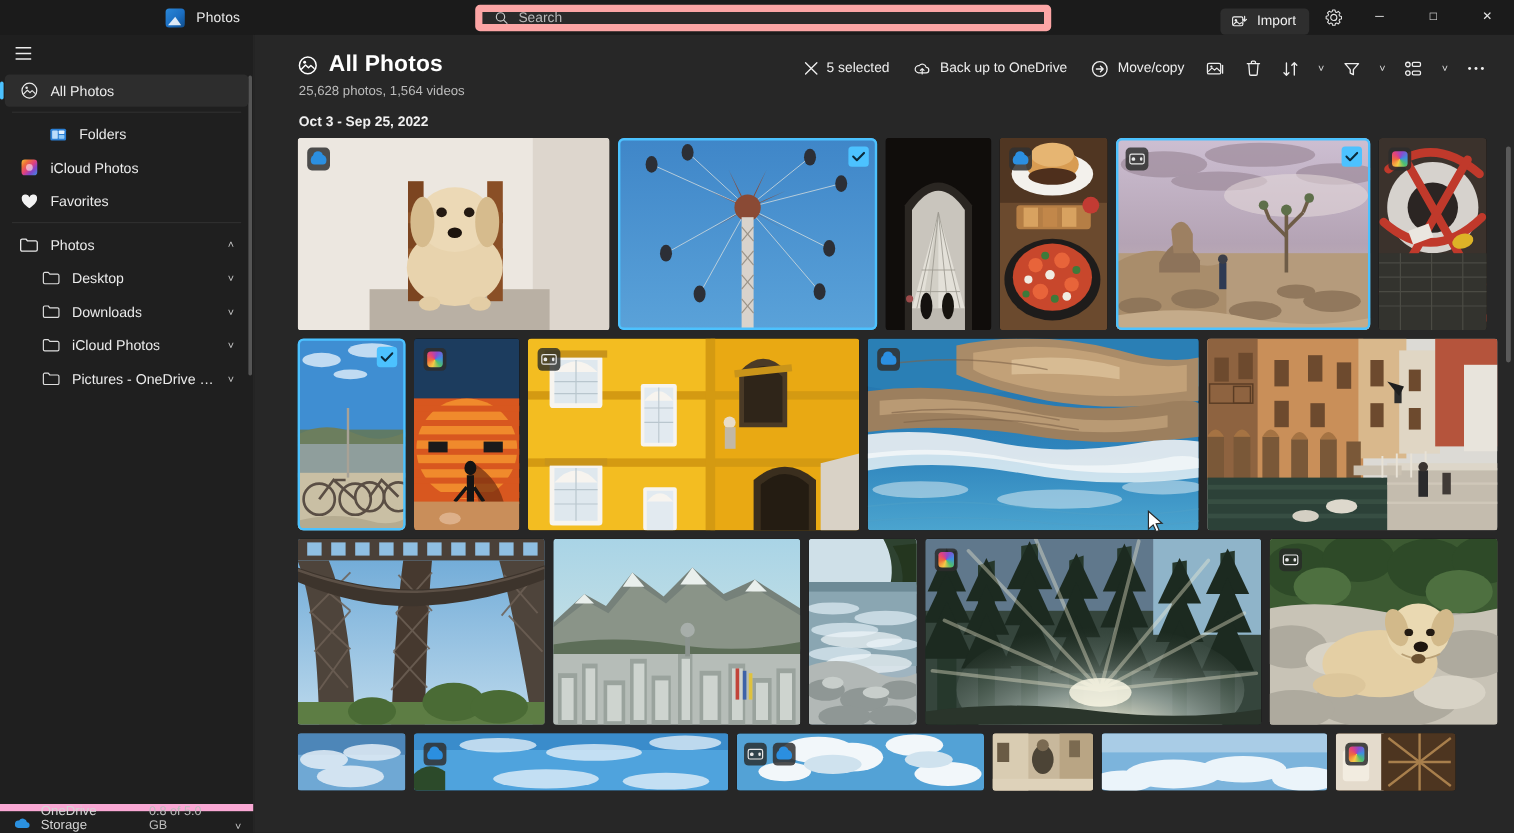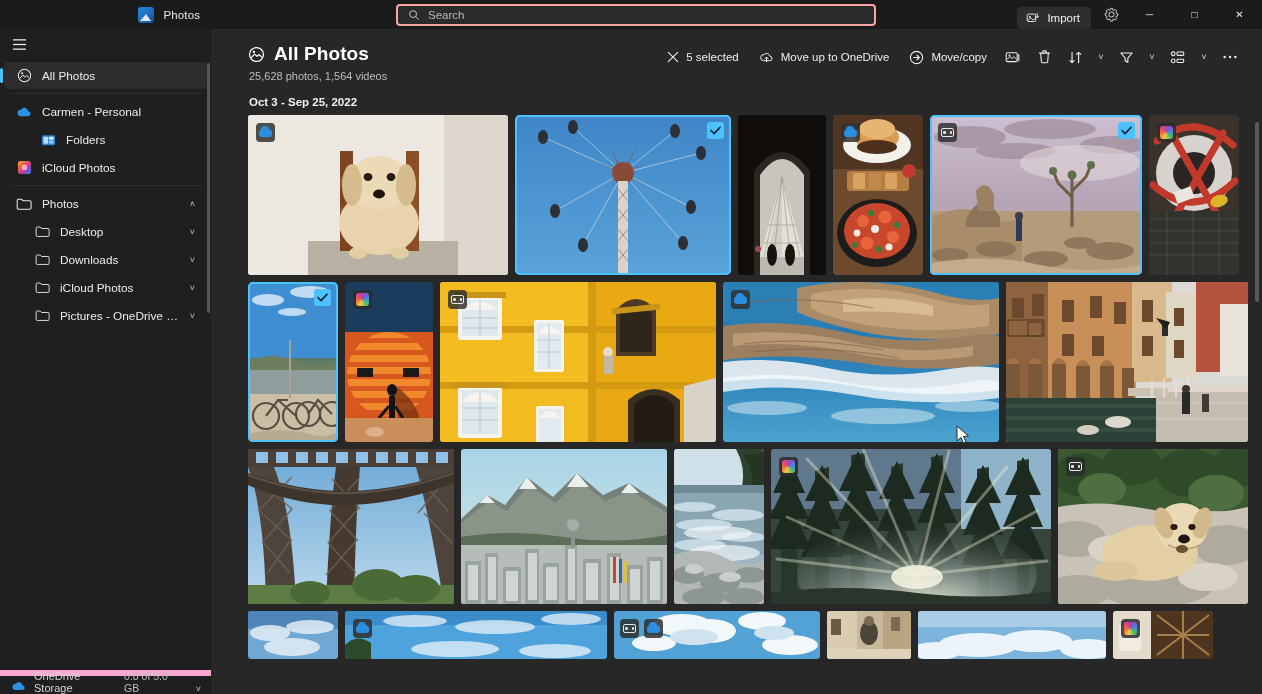--- a/index.html
+++ b/index.html
@@ -29,21 +29,21 @@
   .app-logo::after {
     content:''; position:absolute; left:2px; bottom:2px;
     width:0;height:0;border-left:6px solid transparent;border-right:5px solid transparent;
     border-bottom:7px solid rgba(255,255,255,.85);
   }
   .app-title { font-size: 11.5px; color: #e8e8e8; letter-spacing: .1px; }
 
   .search-wrap { position: absolute; left: 396px; top: 4px; width: 480px; height: 22px; }
   .searchbox {
     width: 100%; height: 100%;
-    background: #2a2a2a; border: 2px solid #fca5a5; border-radius: 4px;
+    background: #2a2a2a; border: 6px solid #fca5a5; border-radius: 4px;
     display: flex; align-items: center; gap: 8px; padding: 0 10px;
   }
   .searchbox .ph { font-size: 11.5px; color: #b9b9b9; }
 
   .tb-right { position: absolute; right: 0; top: 0; height: 29px; display: flex; align-items: flex-end; }
   .import-btn {
     height: 22px; display: flex; align-items: center; gap: 7px;
     padding: 0 11px 0 9px; background: #2e2e2e; border-radius: 4px;
     font-size: 11.5px; color: #f0f0f0; cursor: pointer; margin-right: 4px;
   }
@@ -237,28 +237,20 @@
             <circle cx="9" cy="9" r="7.4" fill="none" stroke="#e9e9e9" stroke-width="1.25"></circle>
             <path d="M3.1 12.6 L7 8.6 L9.6 11 L11.7 9 L14.9 12" fill="none" stroke="#e9e9e9" stroke-width="1.2" stroke-linejoin="round"></path>
             <circle cx="6.2" cy="6.2" r="1.25" fill="#e9e9e9"></circle>
           </svg>
         </span>
         <span class="nav-label">All Photos</span>
       </div>
 
       <div class="nav-divider"></div>
 
-      <div class="nav-item">
-        <span class="nav-ico">
-          <svg width="16" height="14" viewBox="0 0 18 14">
-            <path d="M5 11.8h8.6a2.9 2.9 0 0 0 .2-5.78A4.3 4.3 0 0 0 5.9 4.4 3.2 3.2 0 0 0 5 11.8z" fill="#2b91e0"></path>
-          </svg>
-        </span>
-        <span class="nav-label">Carmen - Personal</span>
-      </div>
 
       <div class="nav-item indent1">
         <span class="nav-ico">
           <svg width="15" height="14" viewBox="0 0 16 14">
             <rect x="1" y="2" width="14" height="10.5" rx="1.4" fill="#2b7fd4"></rect>
             <rect x="2.6" y="3.6" width="5" height="7.3" rx="0.8" fill="#b9dcfb"></rect>
             <rect x="8.5" y="3.6" width="5" height="3" rx="0.7" fill="#e4f1fd"></rect>
             <rect x="8.5" y="7.6" width="5" height="3.3" rx="0.7" fill="#8ec8f7"></rect>
           </svg>
         </span>
@@ -277,20 +269,28 @@
                 <stop offset="100%" stop-color="#3b8fe3"></stop>
               </linearGradient>
             </defs>
             <rect x="1" y="1" width="14" height="14" rx="3" fill="url(#icl1)"></rect>
             <circle cx="8" cy="8" r="3" fill="#fff" opacity=".55"></circle>
           </svg>
         </span>
         <span class="nav-label">iCloud Photos</span>
       </div>
 
+      <div class="nav-item">
+        <span class="nav-ico">
+          <svg width="15" height="14" viewBox="0 0 16 15">
+            <path d="M8 13.4S1.2 9.3 1.2 5.2A3.5 3.5 0 0 1 8 3.6a3.5 3.5 0 0 1 6.8 1.6c0 4.1-6.8 8.2-6.8 8.2z" fill="#f2f2f2"></path>
+          </svg>
+        </span>
+        <span class="nav-label">Favorites</span>
+      </div>
 
       <div class="nav-divider"></div>
 
       <div class="nav-item">
         <span class="nav-ico">
           <svg width="16" height="14" viewBox="0 0 17 14">
             <path d="M1.3 3.2a1.3 1.3 0 0 1 1.3-1.3h3.3l1.5 1.7h7.3a1.3 1.3 0 0 1 1.3 1.3v6.4a1.3 1.3 0 0 1-1.3 1.3H2.6a1.3 1.3 0 0 1-1.3-1.3z" fill="none" stroke="#e7e7e7" stroke-width="1.15" stroke-linejoin="round"></path>
           </svg>
         </span>
         <span class="nav-label">Photos</span>
@@ -373,21 +373,21 @@
             <line x1="12.5" y1="1.5" x2="1.5" y2="12.5" stroke="#ededed" stroke-width="1.3" stroke-linecap="round"></line>
           </svg>
           <span>5 selected</span>
         </div>
 
         <div class="cmd">
           <svg width="15" height="14" viewBox="0 0 18 16">
             <path d="M5.2 12.4h7.6a2.7 2.7 0 0 0 .2-5.4A4 4 0 0 0 6 5.2a3 3 0 0 0-.8 7.2z" fill="none" stroke="#ededed" stroke-width="1.2" stroke-linejoin="round"></path>
             <path d="M9 13.6V8.4 M7.2 10 L9 8.2 L10.8 10" fill="none" stroke="#ededed" stroke-width="1.2" stroke-linecap="round" stroke-linejoin="round"></path>
           </svg>
-          <span>Move up to OneDrive</span>
+          <span>Back up to OneDrive</span>
         </div>
 
         <div class="cmd">
           <svg width="15" height="15" viewBox="0 0 16 16">
             <circle cx="8" cy="8" r="6.5" fill="none" stroke="#ededed" stroke-width="1.2"></circle>
             <path d="M5 8h6 M8.6 5.6 L11 8 L8.6 10.4" fill="none" stroke="#ededed" stroke-width="1.2" stroke-linecap="round" stroke-linejoin="round"></path>
           </svg>
           <span>Move/copy</span>
         </div>
 

